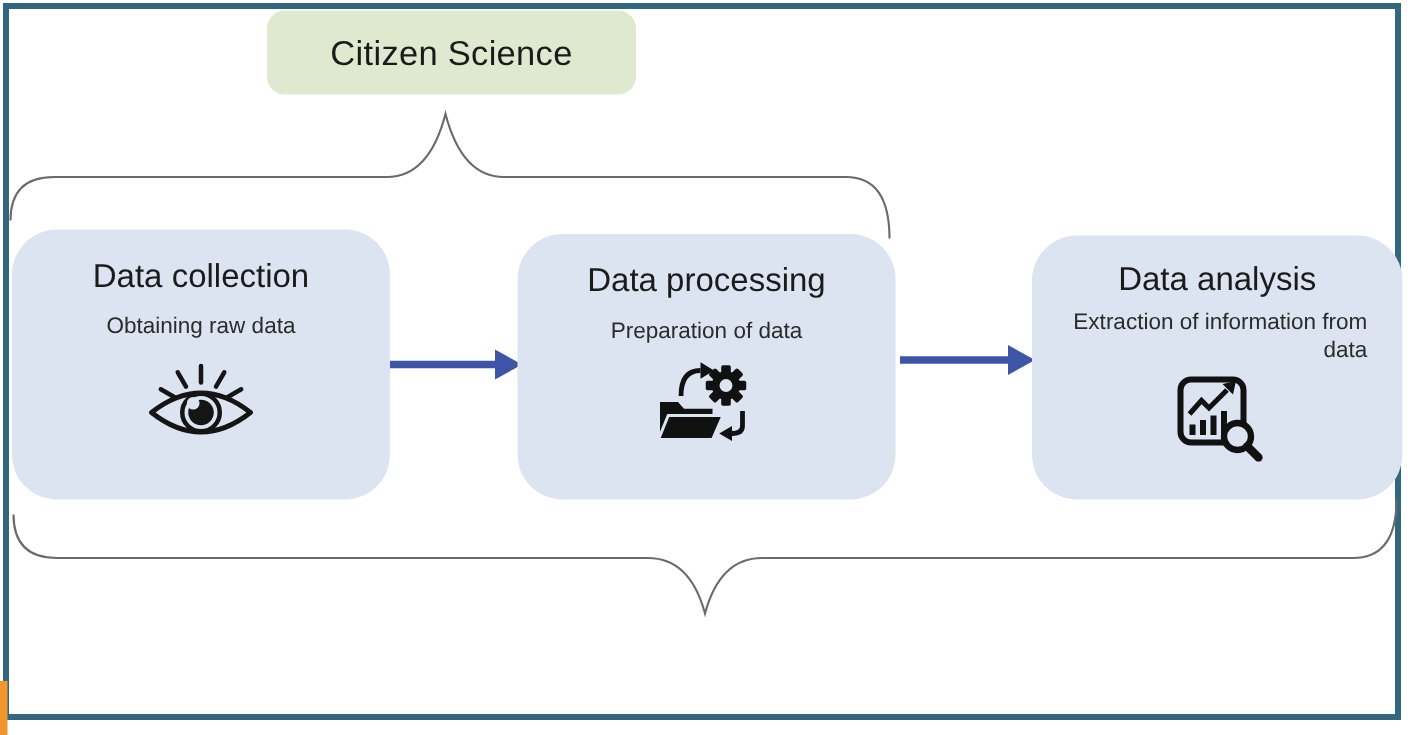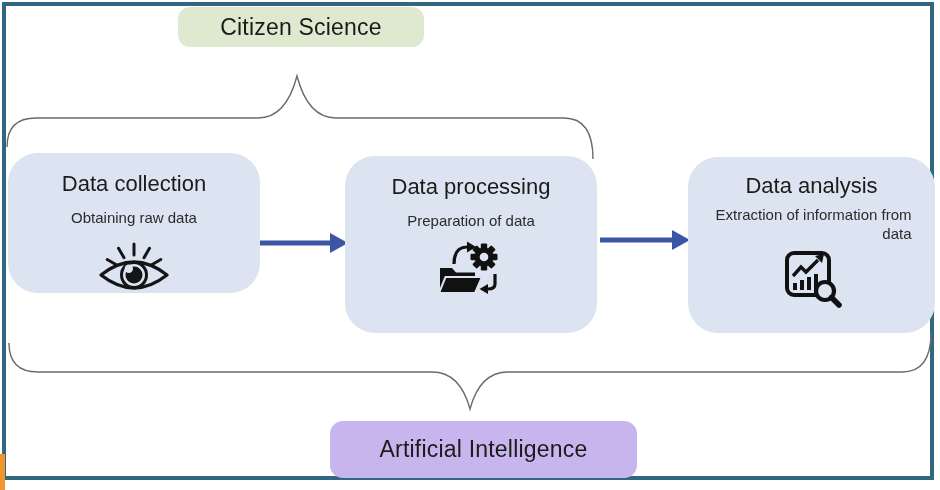--- a/index.html
+++ b/index.html
@@ -30,38 +30,38 @@
   }
   .pill{
     position:absolute;
     display:flex;align-items:center;justify-content:center;
     text-align:center;
     font-size:23px;
     color:var(--text);
     letter-spacing:.2px;
   }
   .pill.top{
-    left:178px;top:7px;width:246px;height:40px;
+    left:178px;top:7px;width:246px;height:56px;
     background:var(--top-label-fill);
     border-radius:12px;
   }
   .pill.bottom{
     left:330px;top:421px;width:307px;height:57px;
     background:var(--bottom-label-fill);
     border-radius:13px;
   }
   .step{
     position:absolute;
     background:var(--step-box-fill);
     border-radius:30px;
     display:flex;flex-direction:column;align-items:center;
     box-sizing:border-box;
     padding-top:18px;
   }
-  .step.s1{left:8px;top:153px;width:252px;height:140px;}
+  .step.s1{left:8px;top:153px;width:252px;height:180px;}
   .step.s2{left:345px;top:156px;width:252px;height:177px;}
   .step.s3{left:688px;top:157px;width:247px;height:176px;padding-top:16px;}
   .step-title{
     font-size:22px;color:var(--text);
   }
   .step-sub{
     margin-top:12px;
     font-size:15px;line-height:1.25;
     color:#2b2b2b;text-align:right;
     max-width:200px;
@@ -162,19 +162,16 @@
 
         <path d="M 5 30 L 17 30 L 21 34.5 L 40 34.5 L 40 54 L 5 54 Z" fill="#111"></path>
         <path d="M 10.5 39 L 47 39 L 40 55 L 4 55 Z" fill="#111" stroke="#dce3f1" stroke-width="2"></path>
 
         <path d="M 60 36 L 60 46 Q 60 51 53 51" fill="none" stroke="#111" stroke-width="3.2"></path>
         <polygon points="53,46 44.5,51 53,56" fill="#111"></polygon>
       </svg>
     </div>
   </div>
 
-  <div class="pill bottom">
-    <span>Artificial Intelligence</span>
-  </div>
 
   <div class="accent"></div>
 
 </div>
 
 </body></html>

